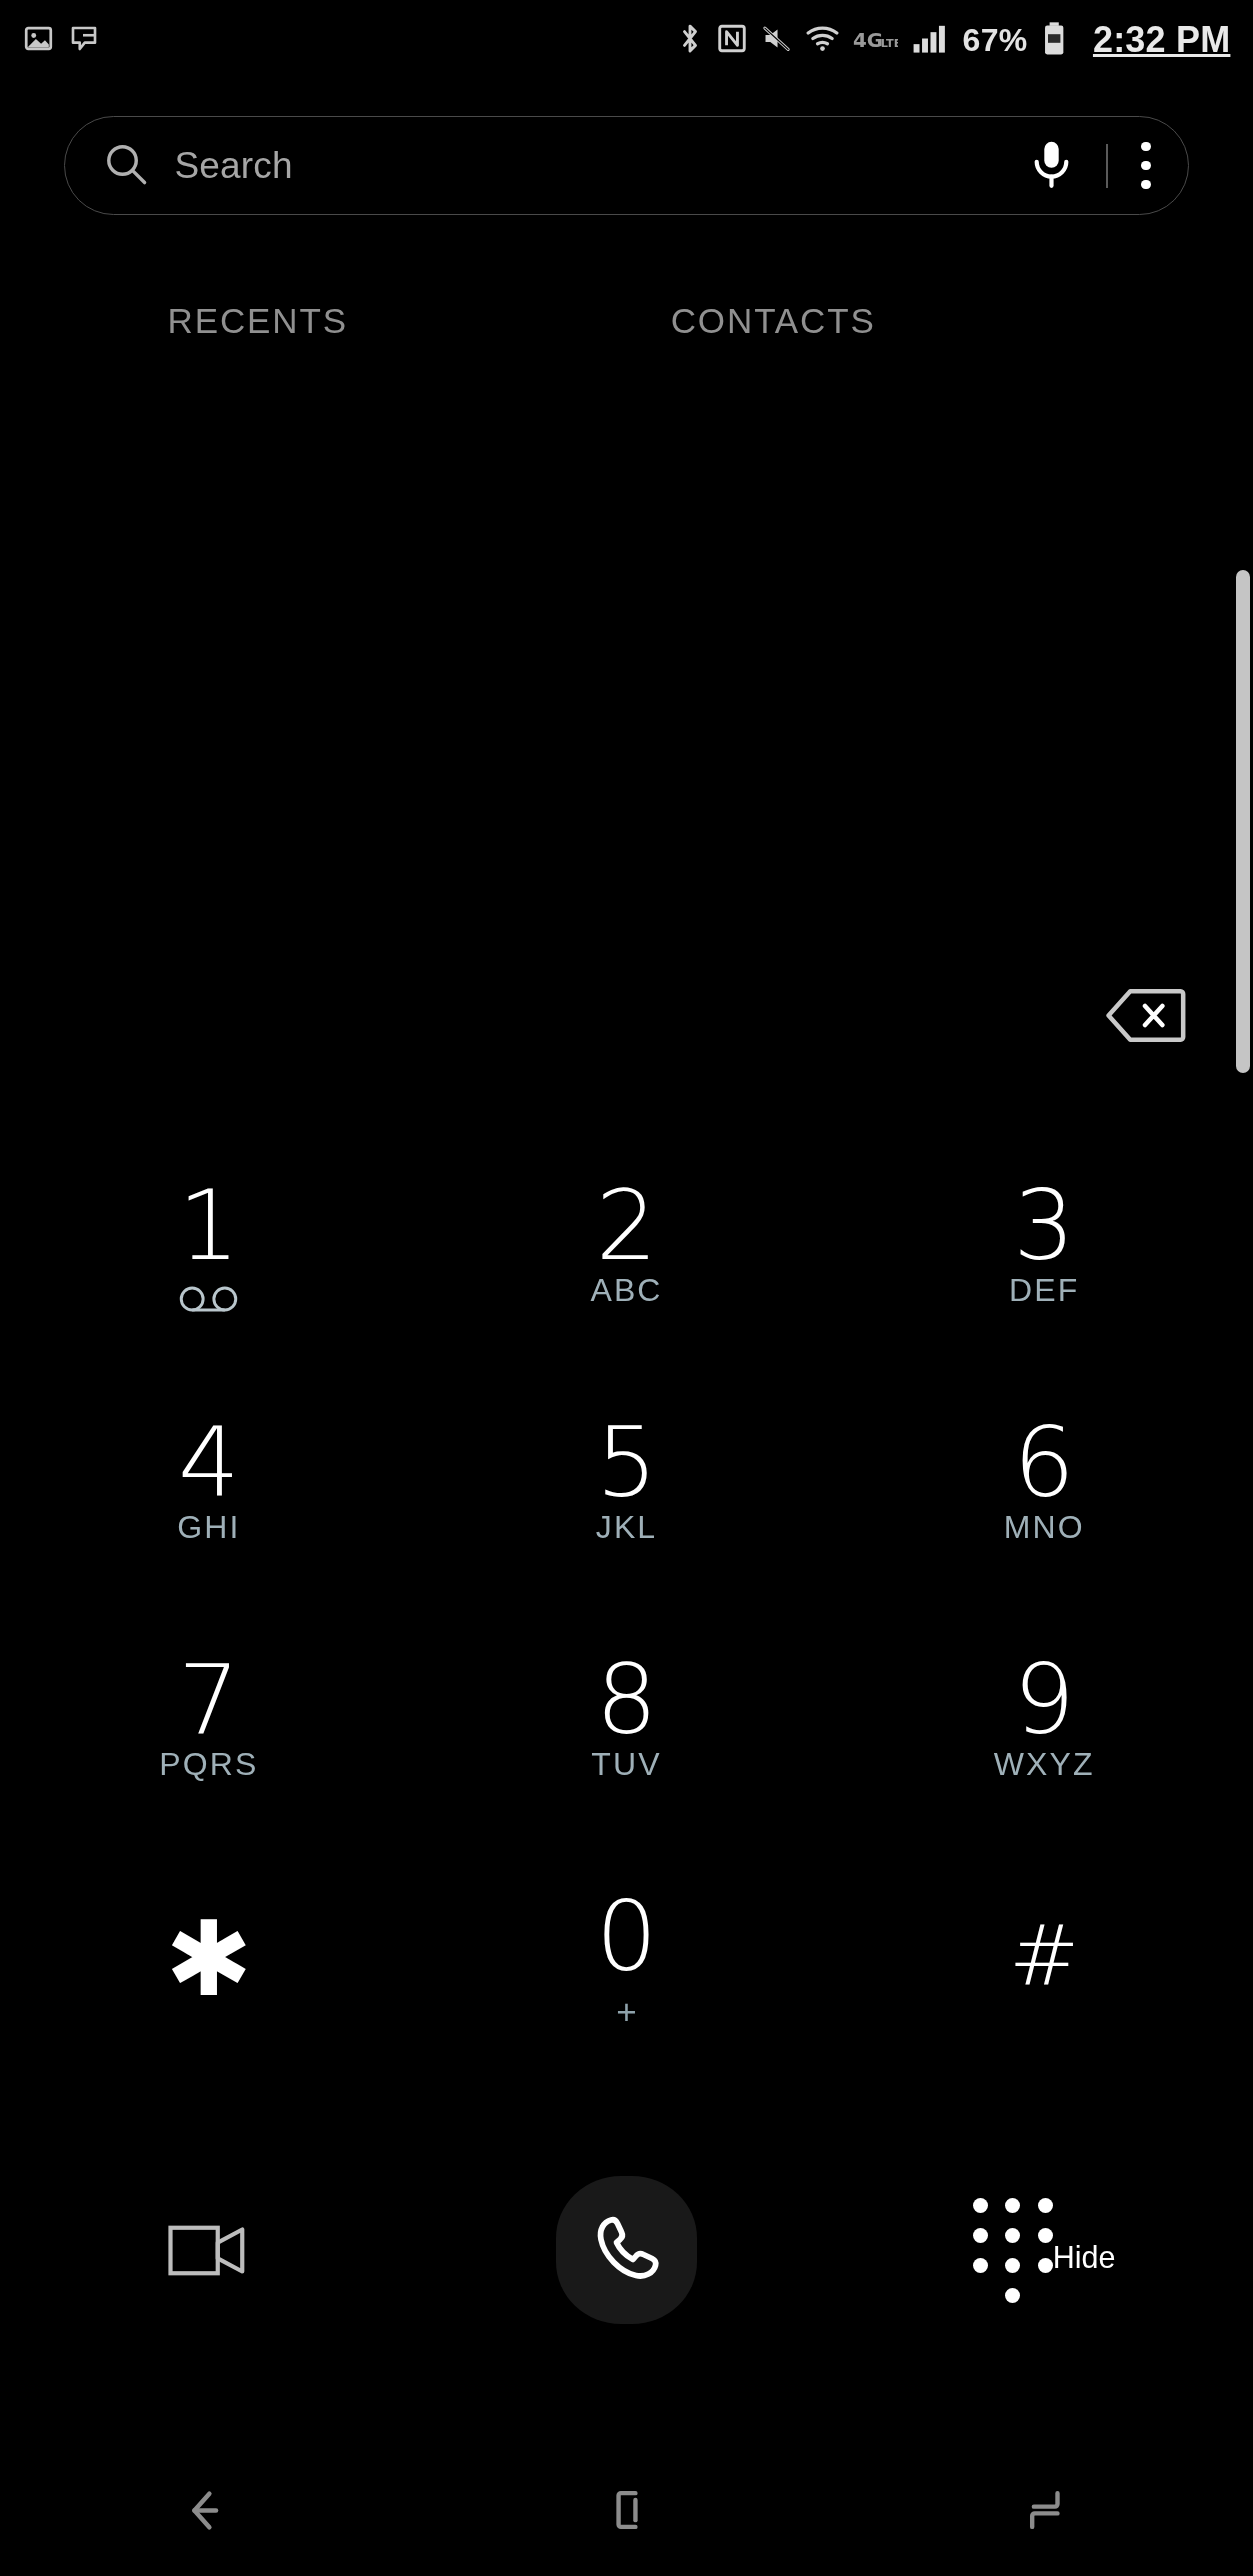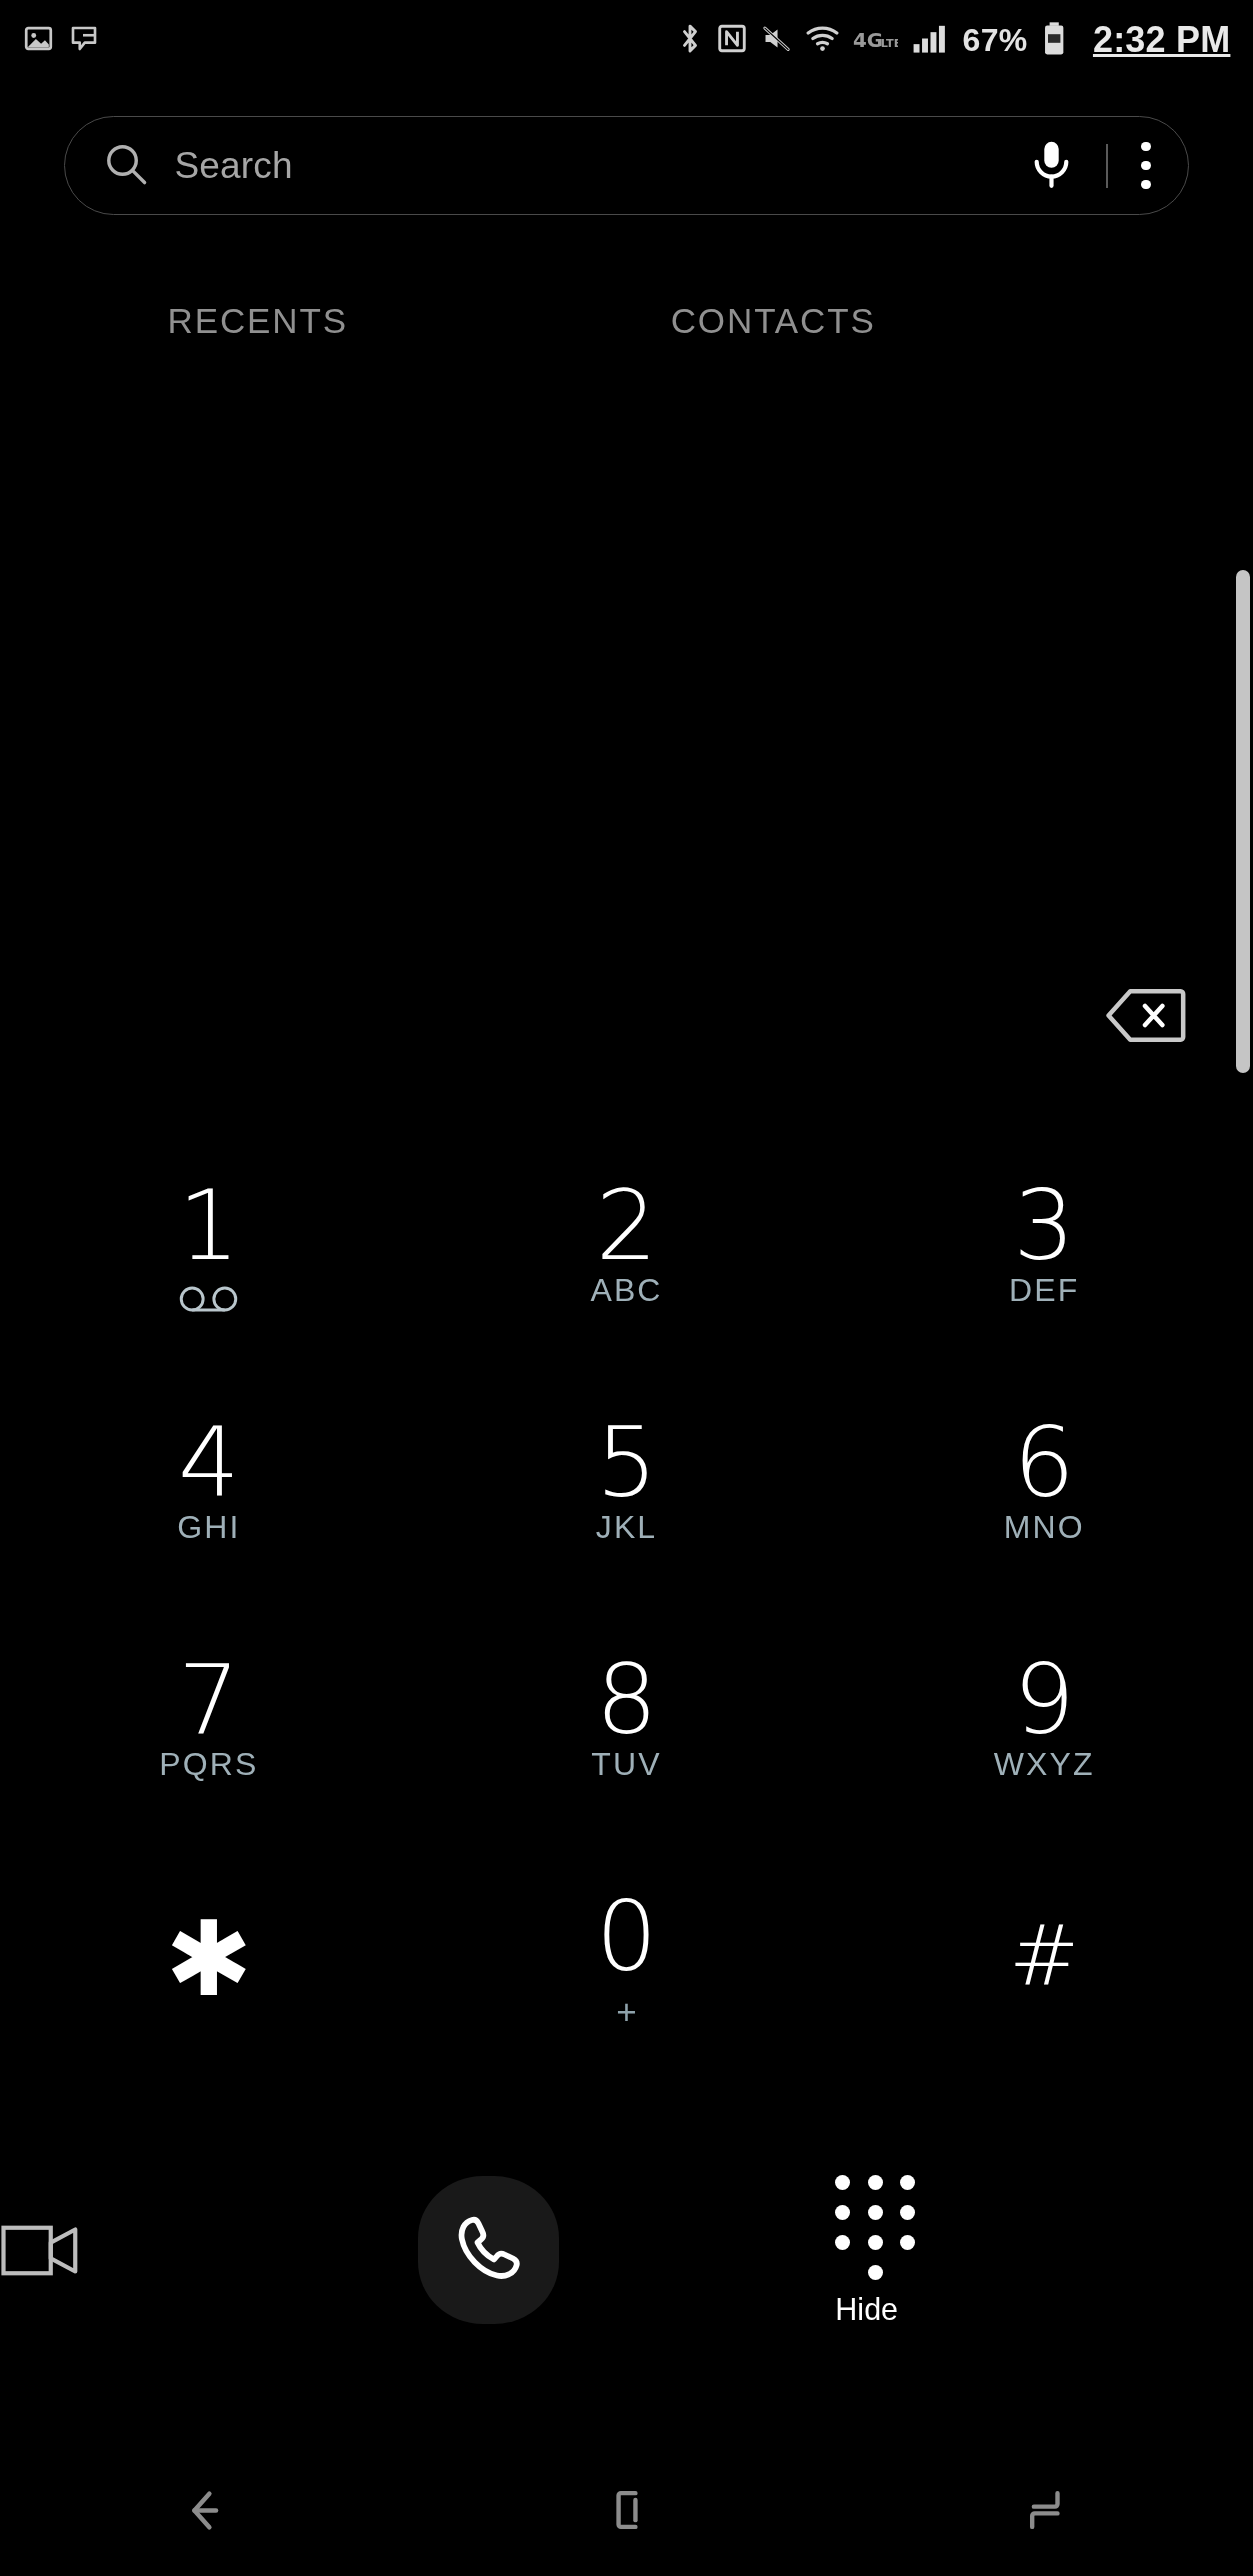--- a/index.html
+++ b/index.html
@@ -91,21 +91,21 @@
   .glyph-star { font-size:104px; margin-top:19px; }
   .glyph-hash { font-size:84px; margin-top:26px; }
   .vm-icon { margin-top:10.4px; }
 
   
   .actions {
     position:absolute; top:2141px; left:0; width:1253px; height:218px;
     display:flex;
   }
   .action {
-    flex:1; display:flex; flex-direction:column; align-items:flex-start; justify-content:center;
+    flex:1; display:flex; flex-direction:row; align-items:center; justify-content:center;
   }
   .call-btn {
     width:141px; height:148px; background:#191919;
     border-radius:46% 46% 46% 46% / 42% 42% 42% 42%;
     display:flex; align-items:center; justify-content:center;
   }
   .dots-grid {
     display:grid; grid-template-columns:repeat(3,15px); gap:15px 17.4px;
     justify-content:center;
   }

